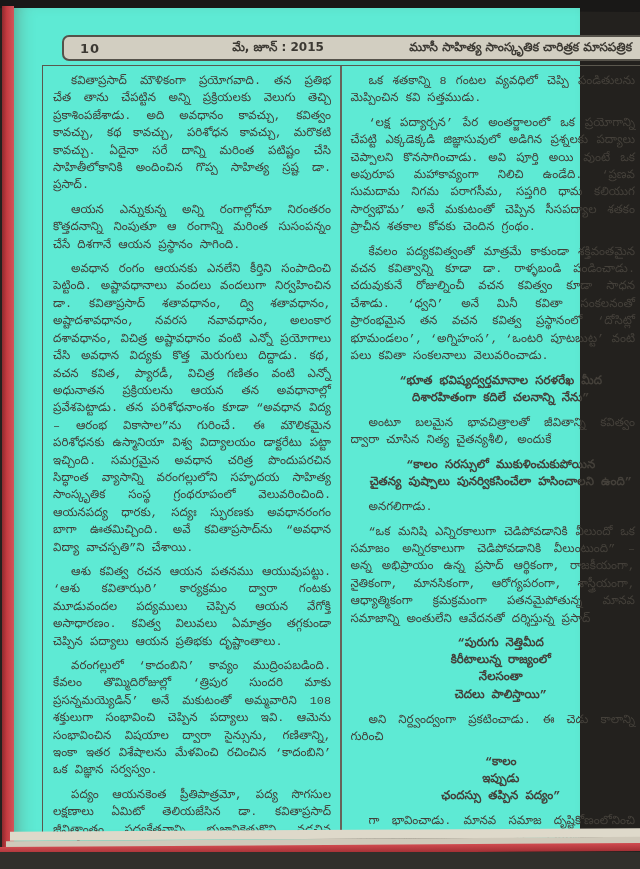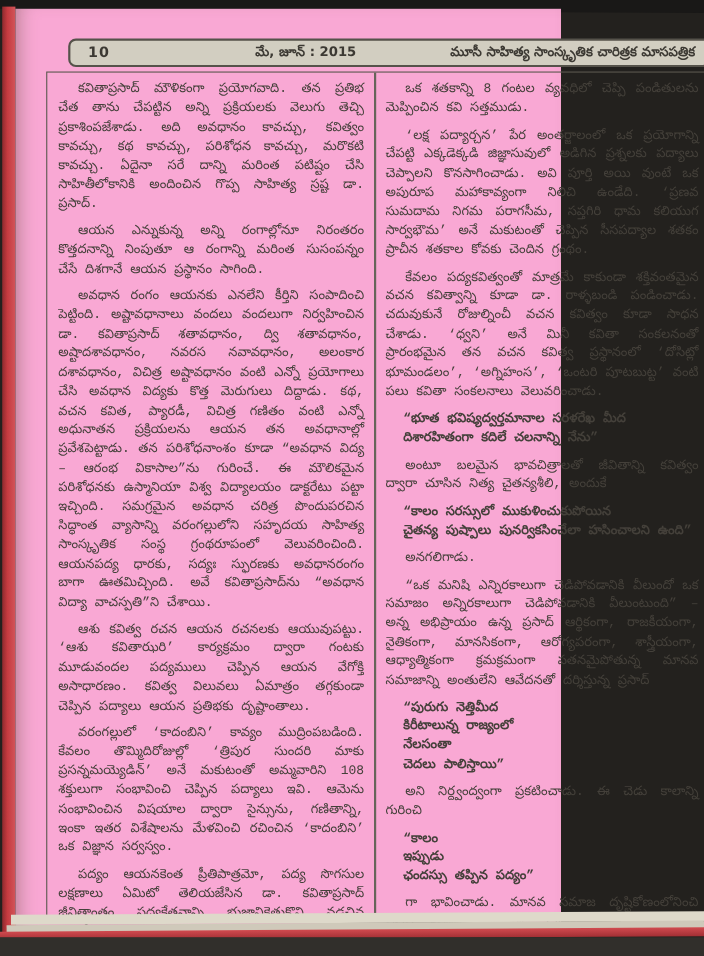--- a/index.html
+++ b/index.html
@@ -9,22 +9,22 @@
     font-family:"DejaVu Sans",sans-serif;
   }
   
   .scan-top-band{position:absolute;left:0;top:-6px;width:660px;height:16px;background:#191817;transform:rotate(0.35deg);}
   .scan-bottom-band{position:absolute;left:0;top:852px;width:640px;height:17px;background:#312f2b;}
   
   .spine-red{position:absolute;left:2px;top:6px;width:12px;height:846px;background:linear-gradient(90deg,#8e2a2e,#c53b40 40%,#d2555a);}
   .bottom-red{position:absolute;left:0px;top:845px;width:644px;height:8px;background:linear-gradient(#d04a4f,#a22f34);transform:rotate(-0.35deg);}
   
   .page{
-    position:absolute;left:14px;top:8px;width:496px;height:836px;
-    background:#f9a8d4;
+    position:absolute;left:14px;top:8px;width:566px;height:836px;
+    background:#5eead4;
     box-shadow:inset 14px 0 18px -12px rgba(90,70,50,.45), inset 0 -10px 14px -10px rgba(90,70,50,.35);
   }
   .page-edge1{position:absolute;left:10px;top:830px;width:630px;height:9px;background:#ded9ca;transform:rotate(-0.3deg);}
   .page-edge2{position:absolute;left:6px;top:839px;width:634px;height:7px;background:#cfc9ba;transform:rotate(-0.4deg);}
   
   .header-bar{
     position:absolute;left:48px;top:27px;width:584px;height:26px;
     background:#d2cec1;border:2px solid #55524a;border-radius:7px;
     display:flex;align-items:center;box-sizing:border-box;
     color:#3c3933;
@@ -36,21 +36,21 @@
   .article-frame{
     position:absolute;left:28px;top:57px;width:604px;height:774px;
     border:1.5px solid #5a574e;box-sizing:border-box;
     display:flex;color:#44403a;
   }
   .col{font-size:11.8px;line-height:17.4px;text-align:justify;box-sizing:border-box;font-family:Liberation Mono, monospace;}
   .col-left{width:297px;padding:7px 9px 4px 10px;}
   .column-divider{width:1.5px;background:#63605six;background:#67645a;margin-top:0;}
   .col-right{flex:1;padding:7px 10px 4px 9px;}
   .para{margin:0 0 7px 0;text-indent:18px;}
-  .verse{margin:2px 0 8px 16px;font-weight:bold;text-align:left;line-height:17.2px;}
+  .verse{margin:2px 0 8px 16px;font-weight:bold;text-align:center;line-height:17.2px;}
   .verse-line{white-space:nowrap;}
 </style>
 </head>
 <body>
 
 <div class="scan-top-band"></div>
 <div class="spine-red"></div>
 <div class="page">
 
   <div class="header-bar">
@@ -58,21 +58,21 @@
     <span class="issue-date">మే, జూన్ : 2015</span>
     <span class="magazine-title">మూసీ సాహిత్య సాంస్కృతిక చారిత్రక మాసపత్రిక</span>
   </div>
 
   <div class="article-frame">
 
     <div class="col col-left">
       <p class="para">కవితాప్రసాద్ మౌళికంగా ప్రయోగవాది. తన ప్రతిభ చేత తాను చేపట్టిన అన్ని ప్రక్రియలకు వెలుగు తెచ్చి ప్రకాశింపజేశాడు. అది అవధానం కావచ్చు, కవిత్వం కావచ్చు, కథ కావచ్చు, పరిశోధన కావచ్చు, మరొకటి కావచ్చు. ఏదైనా సరే దాన్ని మరింత పటిష్టం చేసి సాహితీలోకానికి అందించిన గొప్ప సాహిత్య స్రష్ట డా. ప్రసాద్.</p>
       <p class="para">ఆయన ఎన్నుకున్న అన్ని రంగాల్లోనూ నిరంతరం కొత్తదనాన్ని నింపుతూ ఆ రంగాన్ని మరింత సుసంపన్నం చేసే దిశగానే ఆయన ప్రస్థానం సాగింది.</p>
       <p class="para">అవధాన రంగం ఆయనకు ఎనలేని కీర్తిని సంపాదించి పెట్టింది. అష్టావధానాలు వందలు వందలుగా నిర్వహించిన డా. కవితాప్రసాద్ శతావధానం, ద్వి శతావధానం, అష్టాదశావధానం, నవరస నవావధానం, అలంకార దశావధానం, విచిత్ర అష్టావధానం వంటి ఎన్నో ప్రయోగాలు చేసి అవధాన విద్యకు కొత్త మెరుగులు దిద్దాడు. కథ, వచన కవిత, ప్యారడీ, విచిత్ర గణితం వంటి ఎన్నో అధునాతన ప్రక్రియలను ఆయన తన అవధానాల్లో ప్రవేశపెట్టాడు. తన పరిశోధనాంశం కూడా “అవధాన విద్య – ఆరంభ వికాసాల”ను గురించే. ఈ మౌలికమైన పరిశోధనకు ఉస్మానియా విశ్వ విద్యాలయం డాక్టరేటు పట్టా ఇచ్చింది. సమగ్రమైన అవధాన చరిత్ర పొందుపరచిన సిద్ధాంత వ్యాసాన్ని వరంగల్లులోని సహృదయ సాహిత్య సాంస్కృతిక సంస్థ గ్రంథరూపంలో వెలువరించింది. ఆయనపద్య ధారకు, సద్యః స్ఫురణకు అవధానరంగం బాగా ఊతమిచ్చింది. అవే కవితాప్రసాద్‌ను “అవధాన విద్యా వాచస్పతి”ని చేశాయి.</p>
-      <p class="para">ఆశు కవిత్వ రచన ఆయన రచనలకు ఆయువుపట్టు. ‘ఆశు కవితాఝరి’ కార్యక్రమం ద్వారా గంటకు మూడువందల పద్యములు చెప్పిన ఆయన వేగోక్తి అసాధారణం. కవిత్వ విలువలు ఏమాత్రం తగ్గకుండా చెప్పిన పద్యాలు ఆయన ప్రతిభకు దృష్టాంతాలు.</p>
+      <p class="para">ఆశు కవిత్వ రచన ఆయన పతనము ఆయువుపట్టు. ‘ఆశు కవితాఝరి’ కార్యక్రమం ద్వారా గంటకు మూడువందల పద్యములు చెప్పిన ఆయన వేగోక్తి అసాధారణం. కవిత్వ విలువలు ఏమాత్రం తగ్గకుండా చెప్పిన పద్యాలు ఆయన ప్రతిభకు దృష్టాంతాలు.</p>
       <p class="para">వరంగల్లులో ‘కాదంబిని’ కావ్యం ముద్రింపబడింది. కేవలం తొమ్మిదిరోజుల్లో ‘త్రిపుర సుందరి మాకు ప్రసన్నమయ్యెడిన్’ అనే మకుటంతో అమ్మవారిని 108 శక్తులుగా సంభావించి చెప్పిన పద్యాలు ఇవి. ఆమెను సంభావించిన విషయాల ద్వారా సైన్సును, గణితాన్ని, ఇంకా ఇతర విశేషాలను మేళవించి రచించిన ‘కాదంబిని’ ఒక విజ్ఞాన సర్వస్వం.</p>
       <p class="para">పద్యం ఆయనకెంత ప్రీతిపాత్రమో, పద్య సొగసుల లక్షణాలు ఏమిటో తెలియజేసిన డా. కవితాప్రసాద్ జీవితాంతం పద్యకేతనాన్ని భుజానికెత్తుకొని నడచిన పద్యసేనాని.</p>
       <p class="para">‘దుర్గా భర్గ మార్గప్రియా’ అనే మకుటంతో దాదాపు వేయి పద్యాలు రచించిన కవితాప్రసాద్, వరంగల్లు భద్రకాళిఆలయంలో ‘ఏకదిన శతక రచనా ధార’ కార్యక్రమంలో శ్రోతల ప్రశ్నలకు సమాధాన రూపంలో ఆశువుగా ‘వరంగల్ పాలికా కాళికా’ అనే మకుటంతో</p>
     </div>
 
     <div class="column-divider"></div>
 
     <div class="col col-right">
       <p class="para">ఒక శతకాన్ని 8 గంటల వ్యవధిలో చెప్పి పండితులను మెప్పించిన కవి సత్తముడు.</p>
       <p class="para">‘లక్ష పద్యార్చన’ పేర అంతర్జాలంలో ఒక ప్రయోగాన్ని చేపట్టి ఎక్కడెక్కడి జిజ్ఞాసువులో అడిగిన ప్రశ్నలకు పద్యాలు చెప్పాలని కొనసాగించాడు. అవి పూర్తి అయి వుంటే ఒక అపురూప మహాకావ్యంగా నిలిచి ఉండేది. ‘ప్రణవ సుమదామ నిగమ పరాగసీమ, సప్తగిరి ధామ కలియుగ సార్వభౌమ’ అనే మకుటంతో చెప్పిన సీసపద్యాల శతకం ప్రాచీన శతకాల కోవకు చెందిన గ్రంథం.</p>

